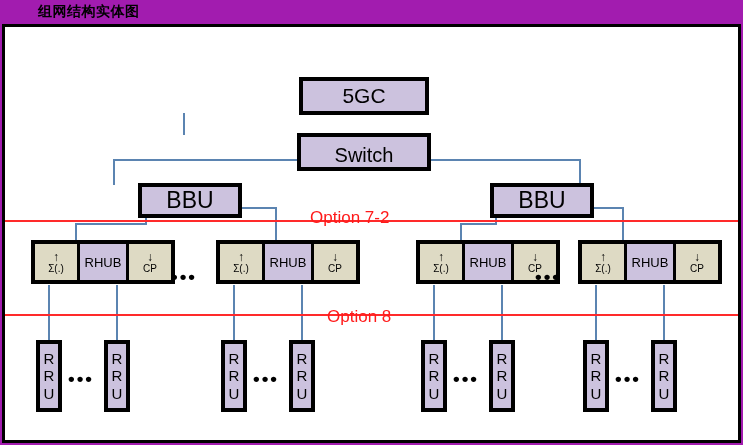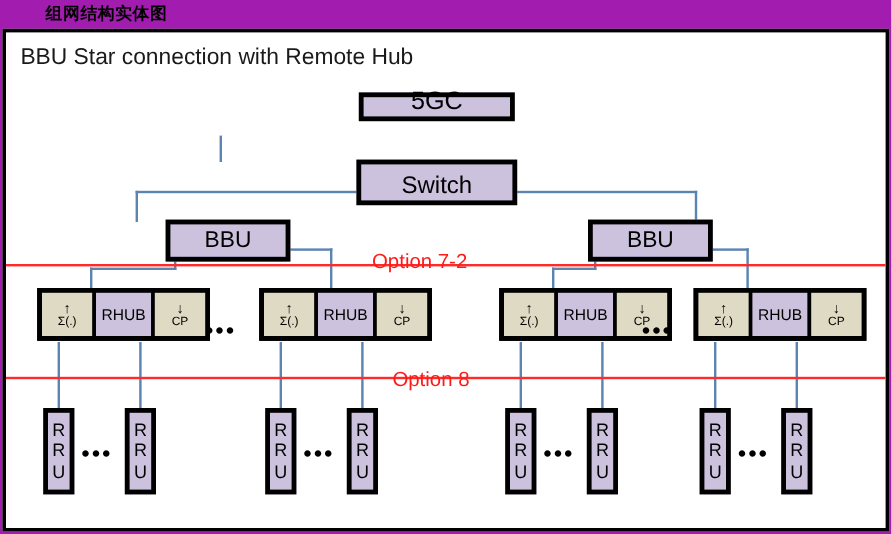--- a/index.html
+++ b/index.html
@@ -50,21 +50,21 @@
     border: 4px solid #000000;
     background: #ccc2de;
     display: flex;
     align-items: center;
     justify-content: center;
     color: #000000;
     white-space: nowrap;
   }
   .node-5gc  { font-size: 21px; }
   .node-switch { font-size: 20px; align-items: flex-end; }
-  .node-bbu  { font-size: 19px; }
+  .node-bbu  { font-size: 23px; }
 
   
   .rhub-unit {
     position: absolute;
     border: 4px solid #000000;
     background: #000000;
     display: flex;
     align-items: stretch;
     height: 44px;
   }
@@ -140,21 +140,20 @@
 </style>
 </head>
 <body>
 
 <div id="page">
 
   <div class="page-caption">组网结构实体图</div>
 
   <div class="frame">
 
-    <div class="diagram-title">BBU Star connection with Remote Hub</div>
 
     <div class="v-line" style="left:178px; top:86px; height:22px;"></div>
 
     <div class="h-line" style="left:108px; top:132px; width:185px;"></div>
     <div class="v-line" style="left:108px; top:132px; height:26px;"></div>
 
     <div class="h-line" style="left:424px; top:132px; width:152px;"></div>
     <div class="v-line" style="left:574px; top:132px; height:26px;"></div>
 
     <div class="v-line" style="left:140px; top:182px; height:16px;"></div>
@@ -179,21 +178,21 @@
     <div class="v-line" style="left:496px; top:258px; height:56px;"></div>
     <div class="v-line" style="left:590px; top:258px; height:56px;"></div>
     <div class="v-line" style="left:658px; top:258px; height:56px;"></div>
 
     <div class="opt-line" style="left:0px; top:193px; width:733px;"></div>
     <div class="opt-line" style="left:0px; top:287px; width:733px;"></div>
 
     <div class="opt-label" style="left:305px; top:181px;">Option 7-2</div>
     <div class="opt-label" style="left:322px; top:280px;">Option 8</div>
 
-    <div class="node node-5gc" style="left:294px; top:50px; width:130px; height:24px;align-items:flex-end;">
+    <div class="node node-5gc" style="left:294px; top:50px; width:130px; height:38px;">
       <span>5GC</span>
     </div>
 
     <div class="node node-switch" style="left:292px; top:106px; width:134px; height:38px;">
       <span>Switch</span>
     </div>
 
     <div class="node node-bbu" style="left:133px; top:156px; width:104px; height:35px;">
       <span>BBU</span>
     </div>

